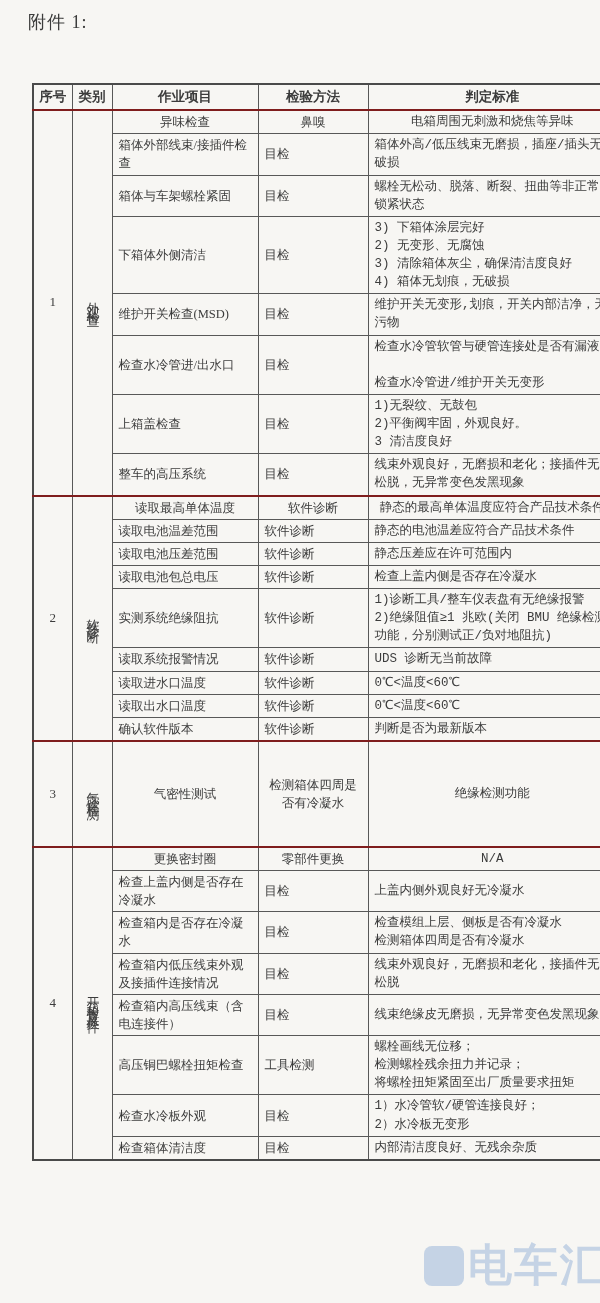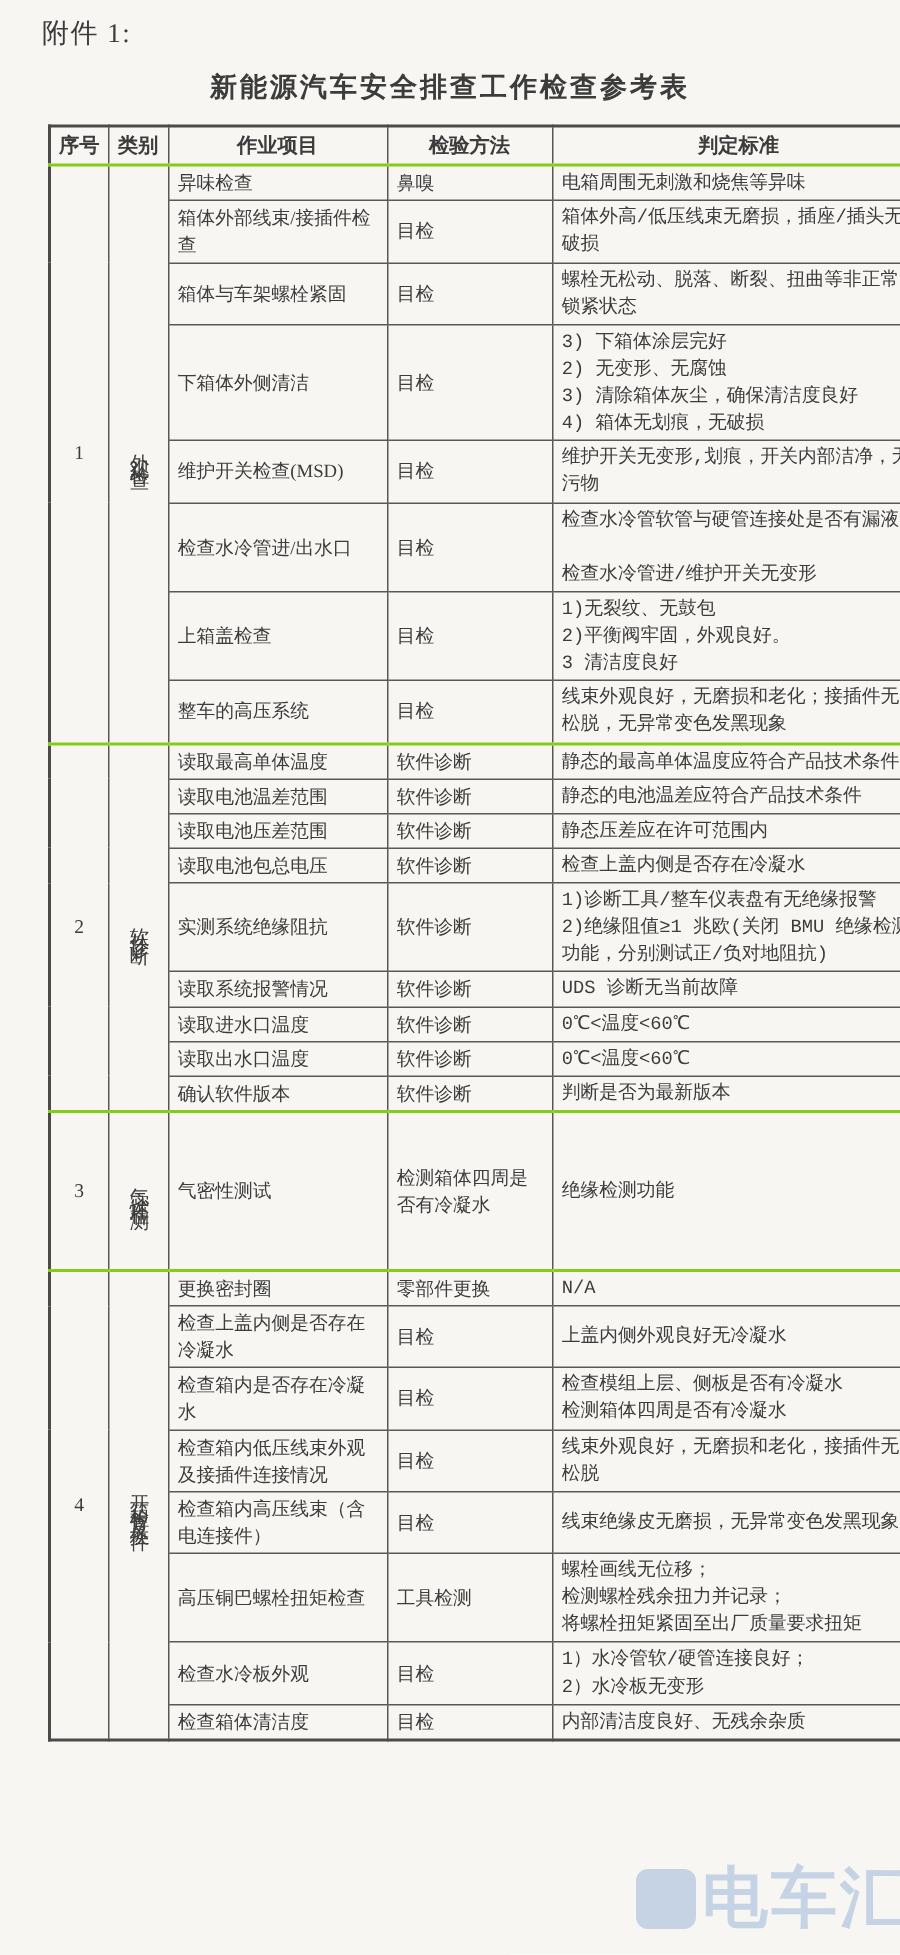--- a/index.html
+++ b/index.html
@@ -36,21 +36,21 @@
   td.idx{text-align:center;font-size:13px;padding:2px 1px;}
   td.cat-cell{text-align:center;padding:2px 0;}
   .cat{
     writing-mode:vertical-rl;text-orientation:upright;
     display:inline-block;letter-spacing:4px;font-size:13px;font-weight:normal;
   }
   td.item{text-align:left;}
   td.method{text-align:left;}
   td.criteria{text-align:left;font-family:Liberation Mono, monospace;}
   td.criteria div{min-height:1em;}
-  tr.section-start td{border-top:2px solid #84cc16;}
+  tr.section-start td{border-top:2px solid #7f1d1d;text-align:center;}
   tr[data-sec="2"] > td{height:100px;}
   .watermark{
     position:absolute;right:-6px;bottom:8px;z-index:5;
     font-family:"Liberation Sans","DejaVu Sans",sans-serif;
     font-size:44px;font-weight:bold;letter-spacing:2px;
     color:rgba(142,173,214,0.48);
     pointer-events:none;white-space:nowrap;
     display:flex;align-items:center;gap:4px;
   }
   .watermark .wm-block{
@@ -58,21 +58,20 @@
     background:rgba(142,173,214,0.48);display:inline-block;flex:none;
   }
 </style>
 </head>
 <body>
 
 <div class="page">
 
   <div class="attachment">附件 1:</div>
 
-  <div class="doc-title">新能源汽车安全排查工作检查参考表</div>
 
   <table class="ref">
     <colgroup>
       <col style="width:39px">
       <col style="width:40px">
       <col style="width:146px">
       <col style="width:110px">
       <col style="width:249px">
     </colgroup>
     <thead>

